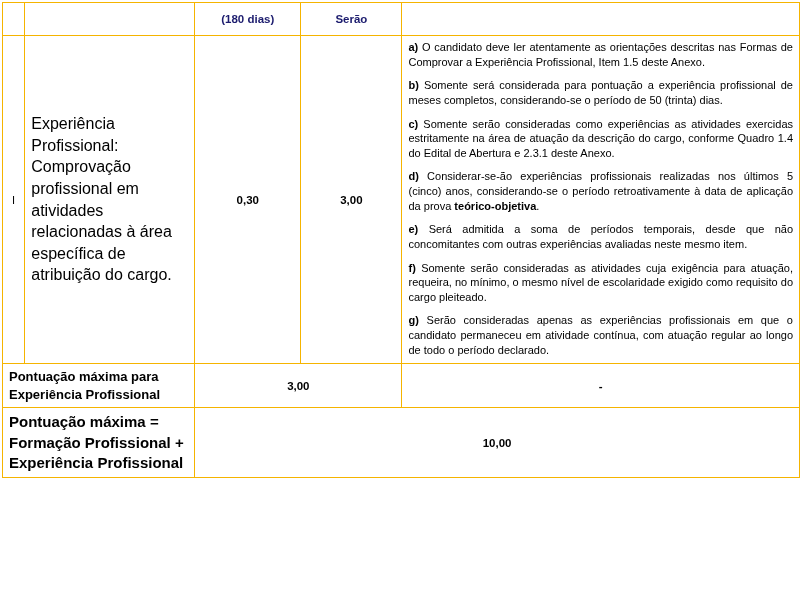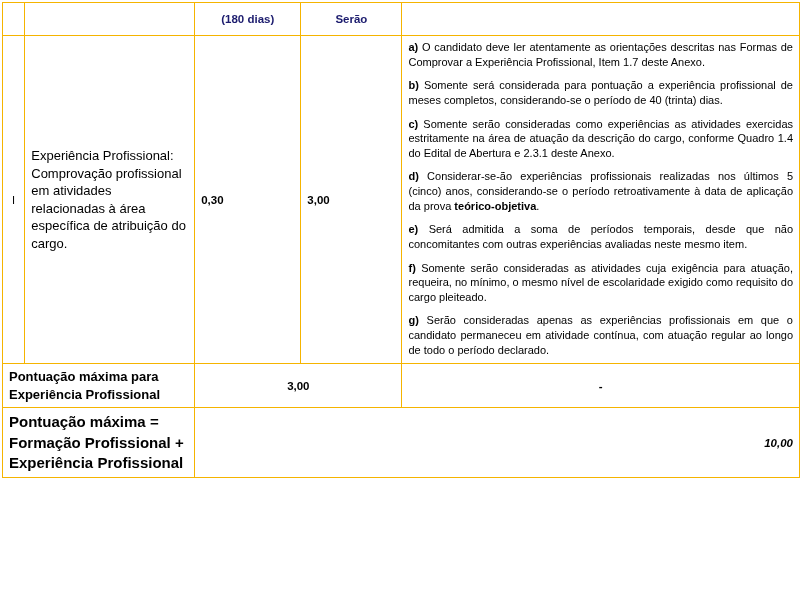--- a/index.html
+++ b/index.html
@@ -50,24 +50,25 @@
   }
 
   .idx-cell {
     text-align: center;
     vertical-align: middle;
     font-size: 11px;
   }
   .desc-cell {
     vertical-align: middle;
     line-height: 1.35;
-    font-size: 13px;
+    font-size: 16px;
     padding-left: 8px;
   }
   .value-cell {
+    text-align: center;
     vertical-align: middle;
     font-weight: bold;
     font-size: 11.5px;
   }
   .notes-cell {
     vertical-align: top;
     padding: 6px 8px 6px 8px;
   }
   .note-p {
     text-align: justify;
@@ -94,24 +95,23 @@
     font-weight: bold;
     font-size: 11.5px;
   }
   .grand-label {
     font-weight: bold;
     line-height: 1.35;
     font-size: 15px;
     padding-left: 8px;
   }
   .grand-value {
-    text-align: right;
+    text-align: center;
     font-weight: bold;
     font-size: 11.5px;
-    font-style: italic;
   }
 </style>
 </head>
 <body>
 
 <div class="doc">
   <table class="scoring-table">
     <colgroup>
       <col class="col-idx">
       <col class="col-desc">
@@ -127,22 +127,22 @@
         <td>Serão</td>
         <td class="blank-cell"></td>
       </tr>
 
       <tr>
         <td class="idx-cell">I</td>
         <td class="desc-cell">Experiência Profissional: Comprovação profissional em atividades relacionadas à área específica de atribuição do cargo.</td>
         <td class="value-cell">0,30</td>
         <td class="value-cell">3,00</td>
         <td class="notes-cell">
-          <p class="note-p"><b>a)</b><span> O candidato deve ler atentamente as orientações descritas nas Formas de Comprovar a Experiência Profissional, Item 1.7 deste Anexo.</span></p>
-          <p class="note-p"><b>b)</b><span> Somente será considerada para pontuação a experiência profissional de meses completos, considerando-se o período de 40 (trinta) dias.</span></p>
+          <p class="note-p"><b>a)</b><span> O candidato deve ler atentamente as orientações descritas nas Formas de Comprovar a Experiência Profissional, Item 1.5 deste Anexo.</span></p>
+          <p class="note-p"><b>b)</b><span> Somente será considerada para pontuação a experiência profissional de meses completos, considerando-se o período de 50 (trinta) dias.</span></p>
           <p class="note-p"><b>c)</b><span> Somente serão consideradas como experiências as atividades exercidas estritamente na área de atuação da descrição do cargo, conforme Quadro 1.4 do Edital de Abertura e 2.3.1 deste Anexo.</span></p>
           <p class="note-p"><b>d)</b><span> Considerar-se-ão experiências profissionais realizadas nos últimos 5 (cinco) anos, considerando-se o período retroativamente à data de aplicação da prova </span><b>teórico-objetiva</b><span>.</span></p>
           <p class="note-p"><b>e)</b><span> Será admitida a soma de períodos temporais, desde que não concomitantes com outras experiências avaliadas neste mesmo item.</span></p>
           <p class="note-p"><b>f)</b><span> Somente serão consideradas as atividades cuja exigência para atuação, requeira, no mínimo, o mesmo nível de escolaridade exigido como requisito do cargo pleiteado.</span></p>
           <p class="note-p"><b>g)</b><span> Serão consideradas apenas as experiências profissionais em que o candidato permaneceu em atividade contínua, com atuação regular ao longo de todo o período declarado.</span></p>
         </td>
       </tr>
 
       <tr>
         <td class="total-label" colspan="2">Pontuação máxima para Experiência Profissional</td>

